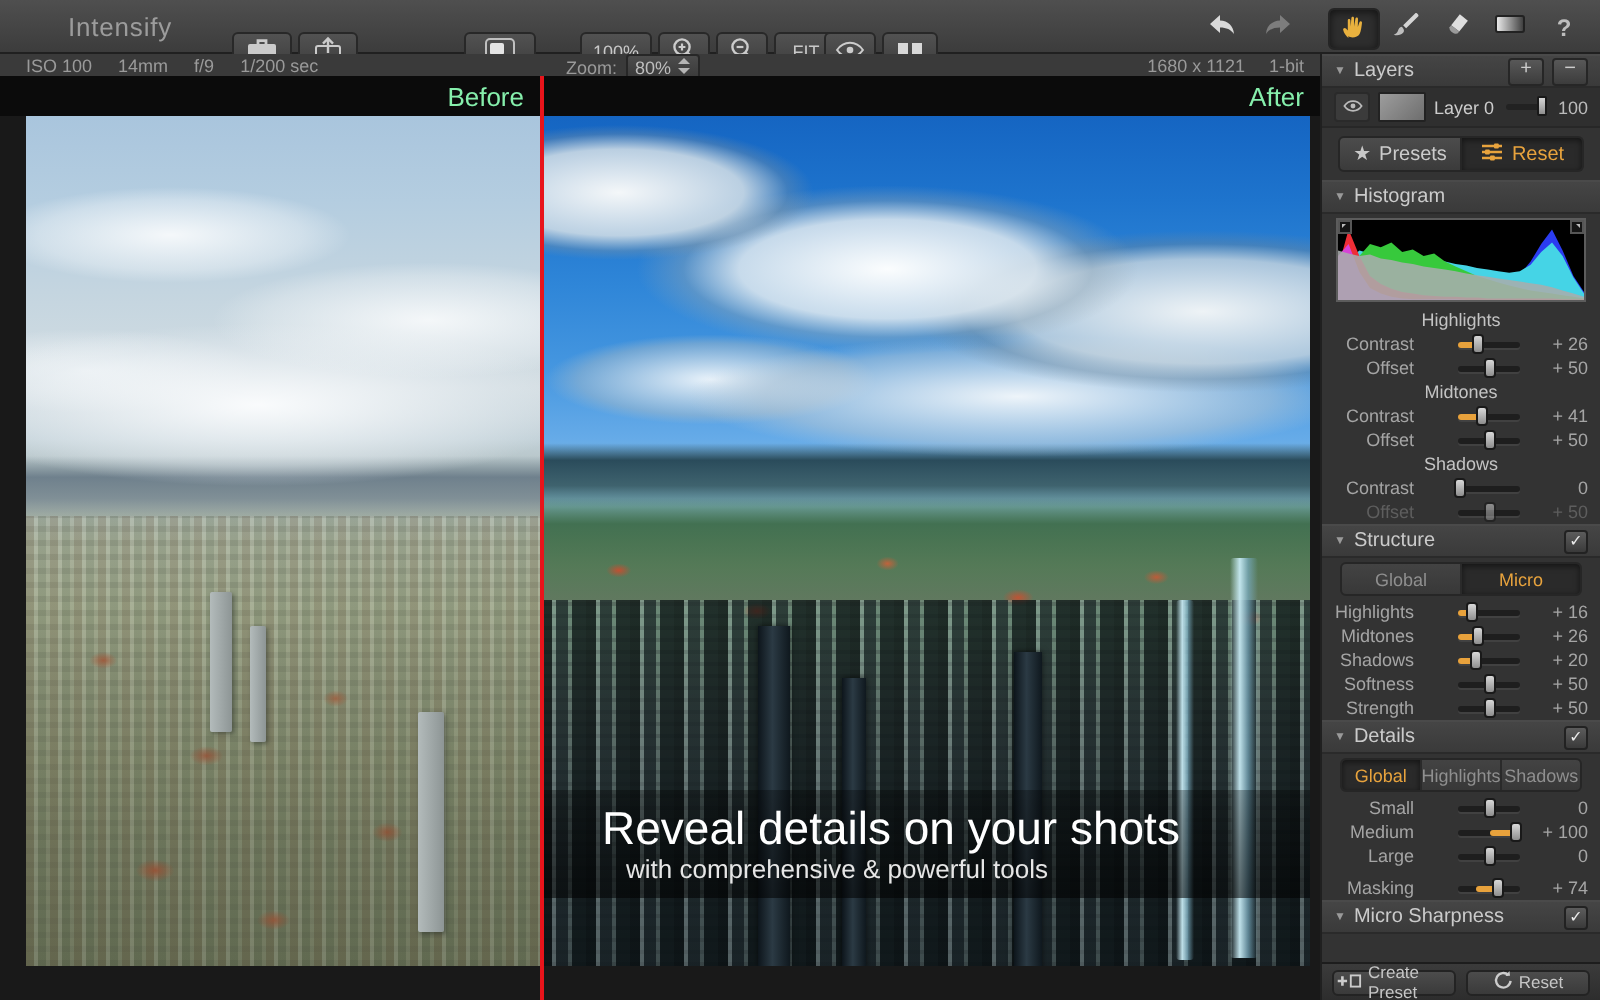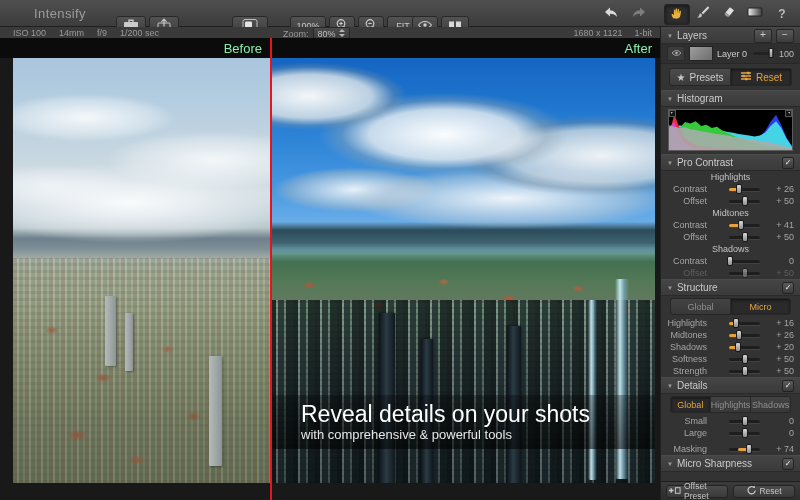--- a/index.html
+++ b/index.html
@@ -77,21 +77,21 @@
     radial-gradient(ellipse 9px 5px at 80% 45%, rgba(205,88,52,.85), transparent 70%),
     radial-gradient(ellipse 10px 6px at 92% 75%, rgba(198,78,45,.9), transparent 70%);}
   .atower{position:absolute;background:linear-gradient(90deg,#0d151b,#2b3a44 45%,#0f181e);box-shadow:0 0 3px rgba(0,0,0,.6);}
   .shiny{position:absolute;background:linear-gradient(90deg,rgba(150,205,220,0),rgba(200,235,244,.95) 35%,rgba(120,170,190,.75) 65%,rgba(90,130,150,0));border-radius:2px;}
 
   #divider{position:absolute;left:270px;top:0;width:2px;height:462px;background:#e8141b;z-index:5;}
   #overlay-band{position:absolute;left:0;right:0;top:337px;height:54px;
     background:linear-gradient(180deg,rgba(0,0,0,.30),rgba(0,0,0,.55));
     display:flex;flex-direction:column;justify-content:center;padding-left:30px;box-sizing:border-box;}
   .ov-title{font-size:23px;font-weight:400;color:#fff;line-height:26px;}
-  .ov-sub{font-size:13px;font-weight:300;color:#e6e6e6;line-height:16px;}
+  .ov-sub{font-size:13px;font-weight:300;color:#e6e6e6;line-height:16px;padding-left:12px;}
 
   
   #panel{position:absolute;left:660px;top:27px;width:140px;bottom:0;background:#333;
     border-left:1px solid #202020;box-sizing:border-box;display:flex;flex-direction:column;
     font-size:9px;color:#aaa;overflow:hidden;}
   #pbody{flex:1;display:flex;flex-direction:column;overflow:hidden;}
   .phead{flex:0 0 15px;background:linear-gradient(#454545,#3a3a3a);border-top:1px solid #4a4a4a;
     border-bottom:1px solid #2a2a2a;display:flex;align-items:center;padding:0 6px;color:#cbcbcb;
     font-size:10px;box-sizing:content-box;}
   .tri{font-size:6px;color:#9a9a9a;margin-right:4px;}
@@ -401,26 +401,20 @@
         <svg id="histsvg" viewBox="0 0 100 100" preserveAspectRatio="none">
             <polygon points="0,100 0.0,88 4.3,78 8.7,70 13.0,66 17.4,68 21.7,70 26.1,72 30.4,74 34.8,75 39.1,76 43.5,77 47.8,78 52.2,79 56.5,80 60.9,80 65.2,79 69.6,76 73.9,68 78.3,52 82.6,30 87.0,12 91.3,38 95.7,70 100.0,90 100,100" fill="#2b3cf0" fill-opacity="1"></polygon>
             <polygon points="0,100 0.0,65 4.3,50 8.7,38 13.0,42 17.4,42 21.7,42 26.1,42 30.4,46 34.8,48 39.1,50 43.5,52 47.8,55 52.2,57 56.5,60 60.9,62 65.2,64 69.6,66 73.9,64 78.3,56 82.6,40 87.0,28 91.3,45 95.7,72 100.0,92 100,100" fill="#45d4e6" fill-opacity="1"></polygon>
             <polygon points="0,100 0.0,82 4.3,62 8.7,45 13.0,30 17.4,34 21.7,28 26.1,40 30.4,37 34.8,45 39.1,42 43.5,52 47.8,58 52.2,64 56.5,70 60.9,74 65.2,78 69.6,82 73.9,85 78.3,88 82.6,90 87.0,92 91.3,94 95.7,96 100.0,98 100,100" fill="#37c93c" fill-opacity="1"></polygon>
             <polygon points="0,100 0.0,60 4.3,12 8.7,45 13.0,70 17.4,80 21.7,86 26.1,90 30.4,92 34.8,94 39.1,95 43.5,96 47.8,96 52.2,97 56.5,97 60.9,98 65.2,98 69.6,98 73.9,98 78.3,98 82.6,98 87.0,98 91.3,99 95.7,99 100.0,99 100,100" fill="#ee2e36" fill-opacity="1"></polygon>
             <polygon points="0,100 0.0,45 4.3,30 8.7,65 13.0,85 17.4,92 21.7,96 26.1,98 30.4,99 34.8,99 39.1,99 43.5,99 47.8,99 52.2,100 56.5,100 60.9,100 65.2,100 69.6,100 73.9,100 78.3,100 82.6,100 87.0,100 91.3,100 95.7,100 100.0,100 100,100" fill="#d643d6" fill-opacity="1"></polygon>
             <polygon points="0,100 0.0,38 4.3,42 8.7,45 13.0,43 17.4,48 21.7,50 26.1,53 30.4,55 34.8,58 39.1,60 43.5,62 47.8,64 52.2,67 56.5,69 60.9,71 65.2,73 69.6,75 73.9,77 78.3,79 82.6,81 87.0,84 91.3,88 95.7,92 100.0,96 100,100" fill="#a9adad" fill-opacity="0.88"></polygon>
           </svg>
       </div>
 
-      <div class="phead">
-        <span class="tri">▼</span>
-        <span>Pro Contrast</span>
-        <span class="spacer"></span>
-        <span class="checkbox checked"></span>
-      </div>
       <div style="display:flex;flex-direction:column;">
           <div class="sgroup-title">Highlights</div>
           <div class="srow">
             <span class="slabel">Contrast</span>
             <div class="strack">
               <div class="sfill" style="left: 0%; width: 31%;"></div>
               <div class="sthumb" style="left: 31%;"></div>
             </div>
             <span class="svalue">+ 26</span>
           </div>
@@ -526,20 +520,28 @@
           <div class="seg">Highlights</div>
           <div class="seg">Shadows</div>
         </div>
       <div style="display:flex;flex-direction:column;">
           <div class="srow">
             <span class="slabel">Small</span>
             <div class="strack">
               <div class="sthumb" style="left: 50%;"></div>
             </div>
             <span class="svalue">0</span>
+          </div>
+          <div class="srow">
+            <span class="slabel">Medium</span>
+            <div class="strack">
+              <div class="sfill" style="left: 50%; width: 42%;"></div>
+              <div class="sthumb" style="left: 92%;"></div>
+            </div>
+            <span class="svalue">+ 100</span>
           </div>
           <div class="srow">
             <span class="slabel">Large</span>
             <div class="strack">
               <div class="sthumb" style="left: 50%;"></div>
             </div>
             <span class="svalue">0</span>
           </div>
         </div>
       <div class="vgap"></div>
@@ -564,21 +566,21 @@
     </div>
 
     <div class="pfooter">
       <div class="fbtn2">
         <span>
           <svg width="14" height="9" viewBox="0 0 15 9">
               <path d="M2 4.5h5M4.5 2v5" stroke="#ccc" stroke-width="1.4"></path>
               <rect x="9" y="1.5" width="5" height="6" fill="none" stroke="#ccc"></rect>
             </svg>
         </span>
-        <span>Offset Preset</span>
+        <span>Create Preset</span>
       </div>
       <div class="fbtn2">
         <span>
           <svg width="10" height="10" viewBox="0 0 11 11">
               <path d="M9 2.8A4 4 0 1 0 10.2 6" fill="none" stroke="#ccc" stroke-width="1.3"></path>
               <path d="M9.6.6l.3 2.5-2.5.2z" fill="#ccc"></path>
             </svg>
         </span>
         <span>Reset</span>
       </div>

